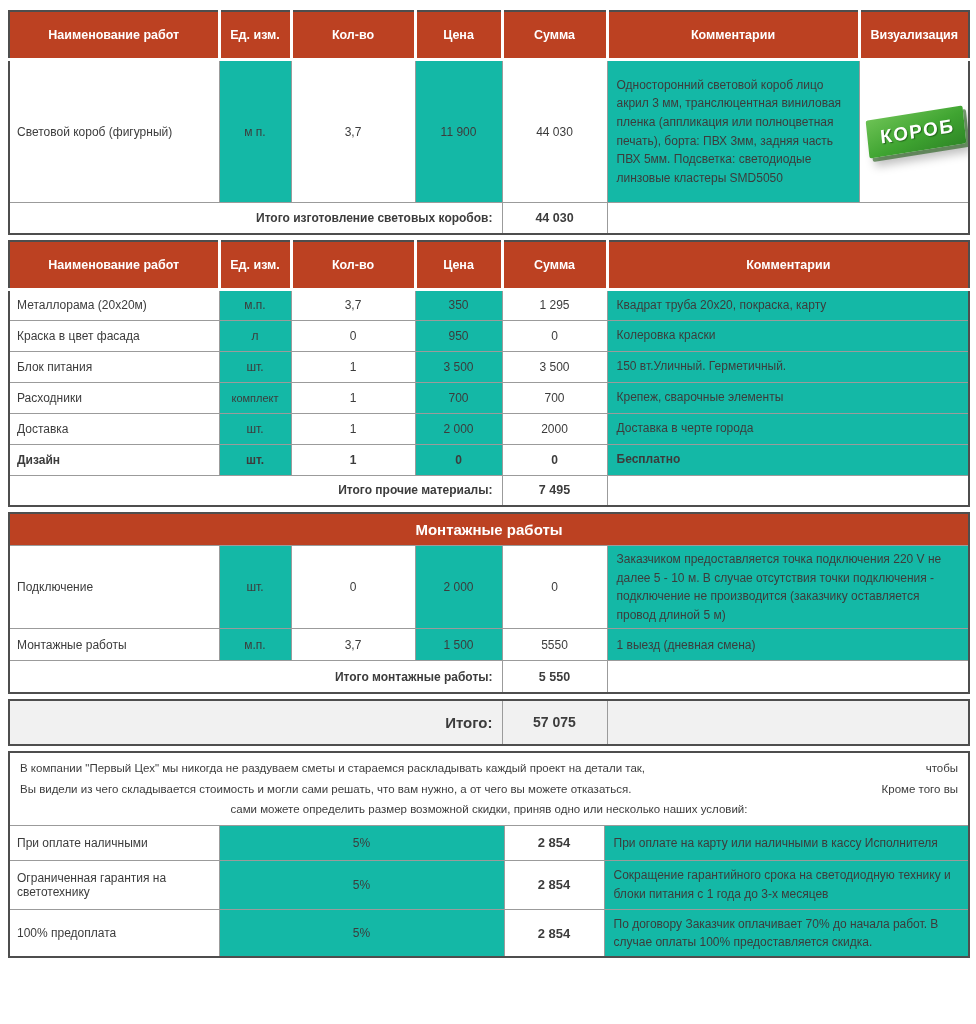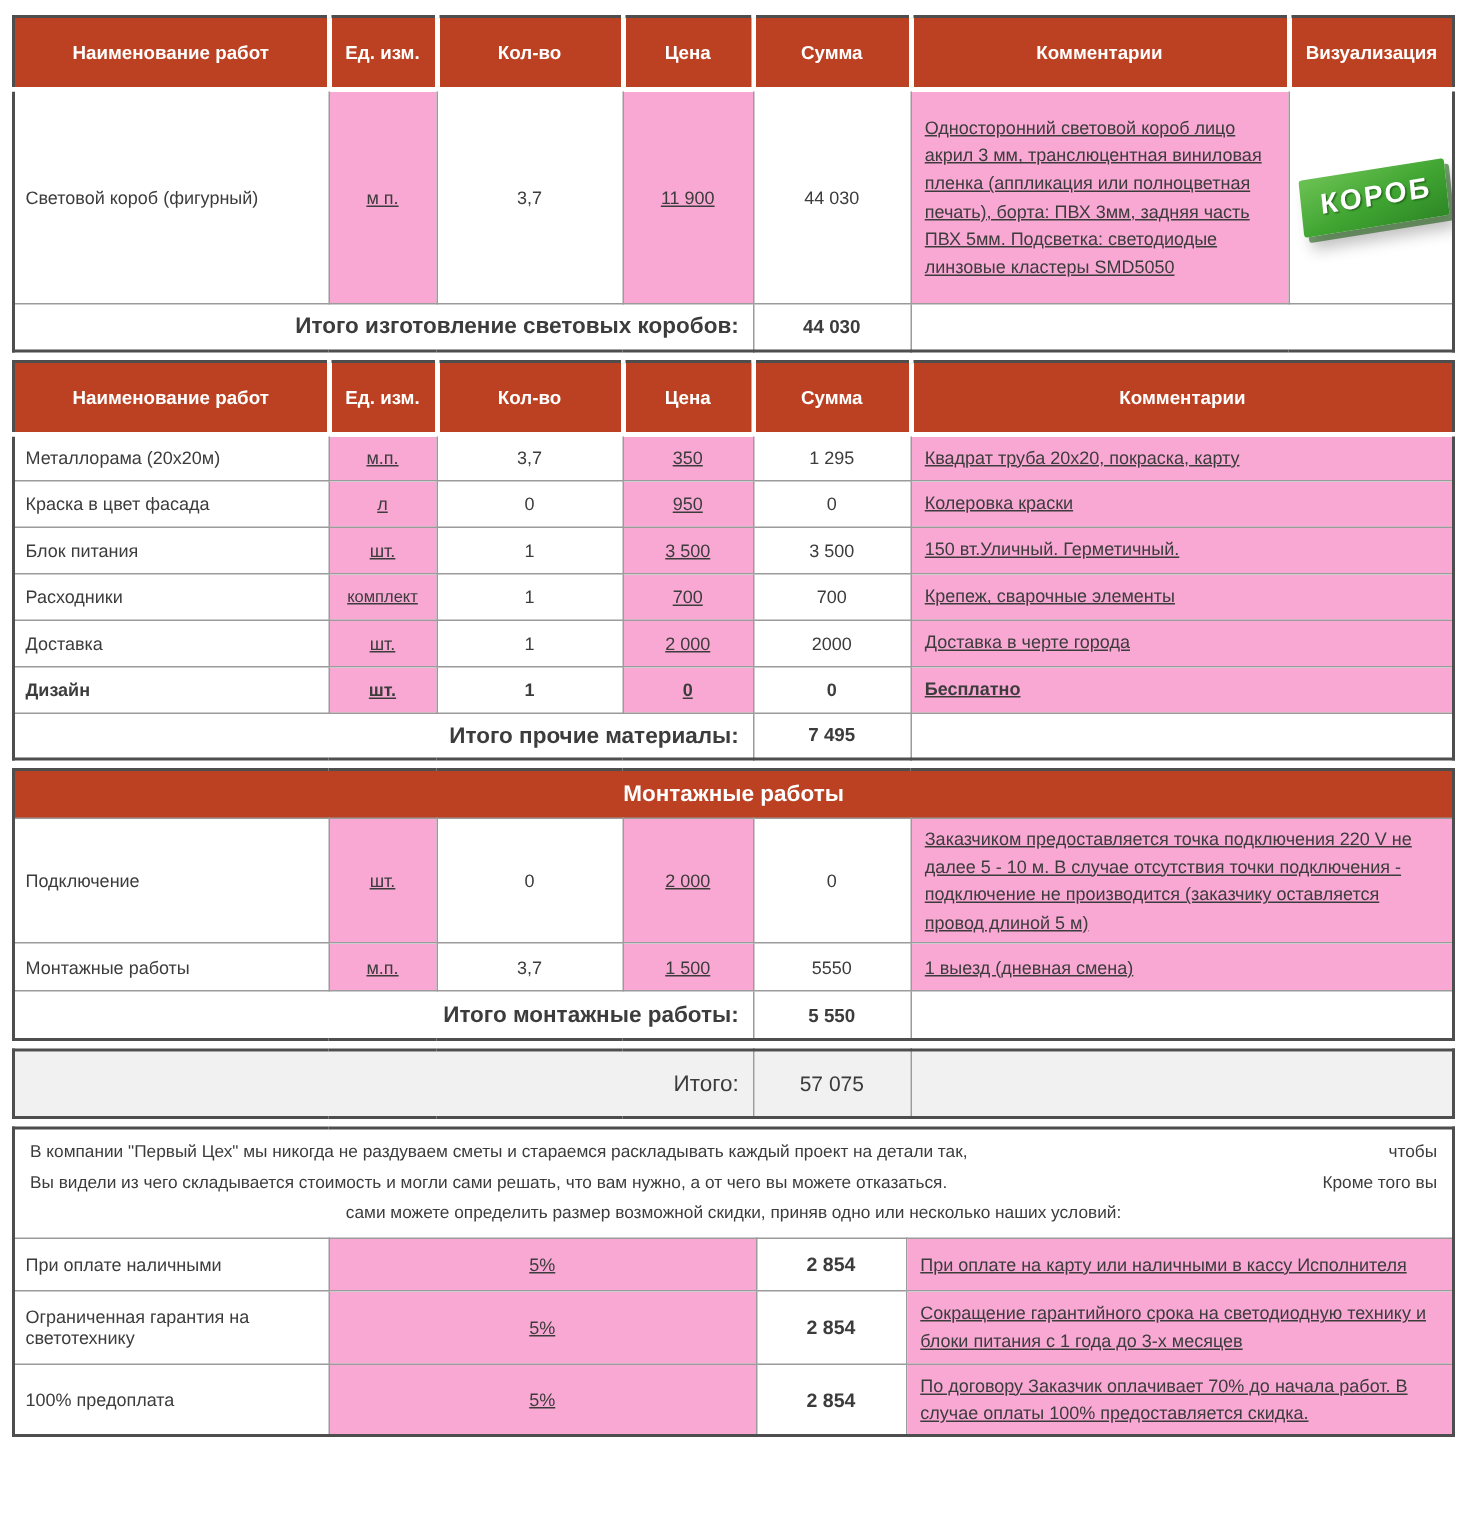--- a/index.html
+++ b/index.html
@@ -5,27 +5,27 @@
   html,body{margin:0;padding:0;background:#ffffff;font-family:"Liberation Sans",sans-serif;color:#3c3c3c;}
   .page{width:960px;margin:10px auto 0 8px;}
   table{border-collapse:collapse;table-layout:fixed;width:960px;background:#fff;}
   .sect{border:2px solid #4e4e4e;margin-bottom:5px;}
   td,th{overflow:hidden;word-wrap:break-word;vertical-align:middle;}
   td{border:1px solid #9b9b9b;font-size:12px;padding:2px 7px;}
   .oh{background:#bc4122;color:#fff;font-size:12.5px;font-weight:bold;text-align:center;height:42px;border:3px solid #fff;border-top:none;padding:2px;}
   .oh.first{border-left:none;}
   .oh.last{border-right:none;}
   .sh{background:#bc4122;color:#fff;font-size:15px;font-weight:bold;text-align:center;height:29px;border:none;}
-  .g{background:#f9a8d4;text-decoration:underline;}
+  .g{background:#14b8a6;}
   .ctr{text-align:center;}
   .cmt{line-height:1.55;padding:4px 9px;}
-  .tot{text-align:right;font-weight:bold;padding-right:9px;font-size:15px;}
+  .tot{text-align:right;font-weight:bold;padding-right:9px;font-size:12px;}
   .totv{text-align:center;font-weight:bold;font-size:12.5px;}
   .boldrow td{font-weight:bold;margin-top:10px;}
-  .grand td{background:#f1f1f1;font-size:15px;font-weight:normal;height:39px;}
+  .grand td{background:#f1f1f1;font-size:15px;font-weight:bold;height:39px;}
   .grand .tot{font-size:15px;}
   .intro td{font-size:11.5px;line-height:1.8;padding:5px 10px;}
   .flexline{display:flex;justify-content:space-between;}
   .ctrline{text-align:center;}
   .dsum{font-weight:bold;text-align:center;font-size:13px;}
   .vis{background:#fff;text-align:center;}
   .korob{display:inline-block;transform:rotate(-9deg) skewX(-3deg);background:linear-gradient(160deg,#6cc254 0%,#3fa431 55%,#2e8726 100%);color:#fff;font-weight:bold;font-size:19px;letter-spacing:1.5px;padding:8px 10px 8px 13px;border-radius:2px;box-shadow:3px 4px 0 rgba(32,92,22,.6),5px 9px 10px rgba(0,0,0,.25);text-shadow:1px 1px 1px #256b1c;}
 </style>
 </head>
 <body>

